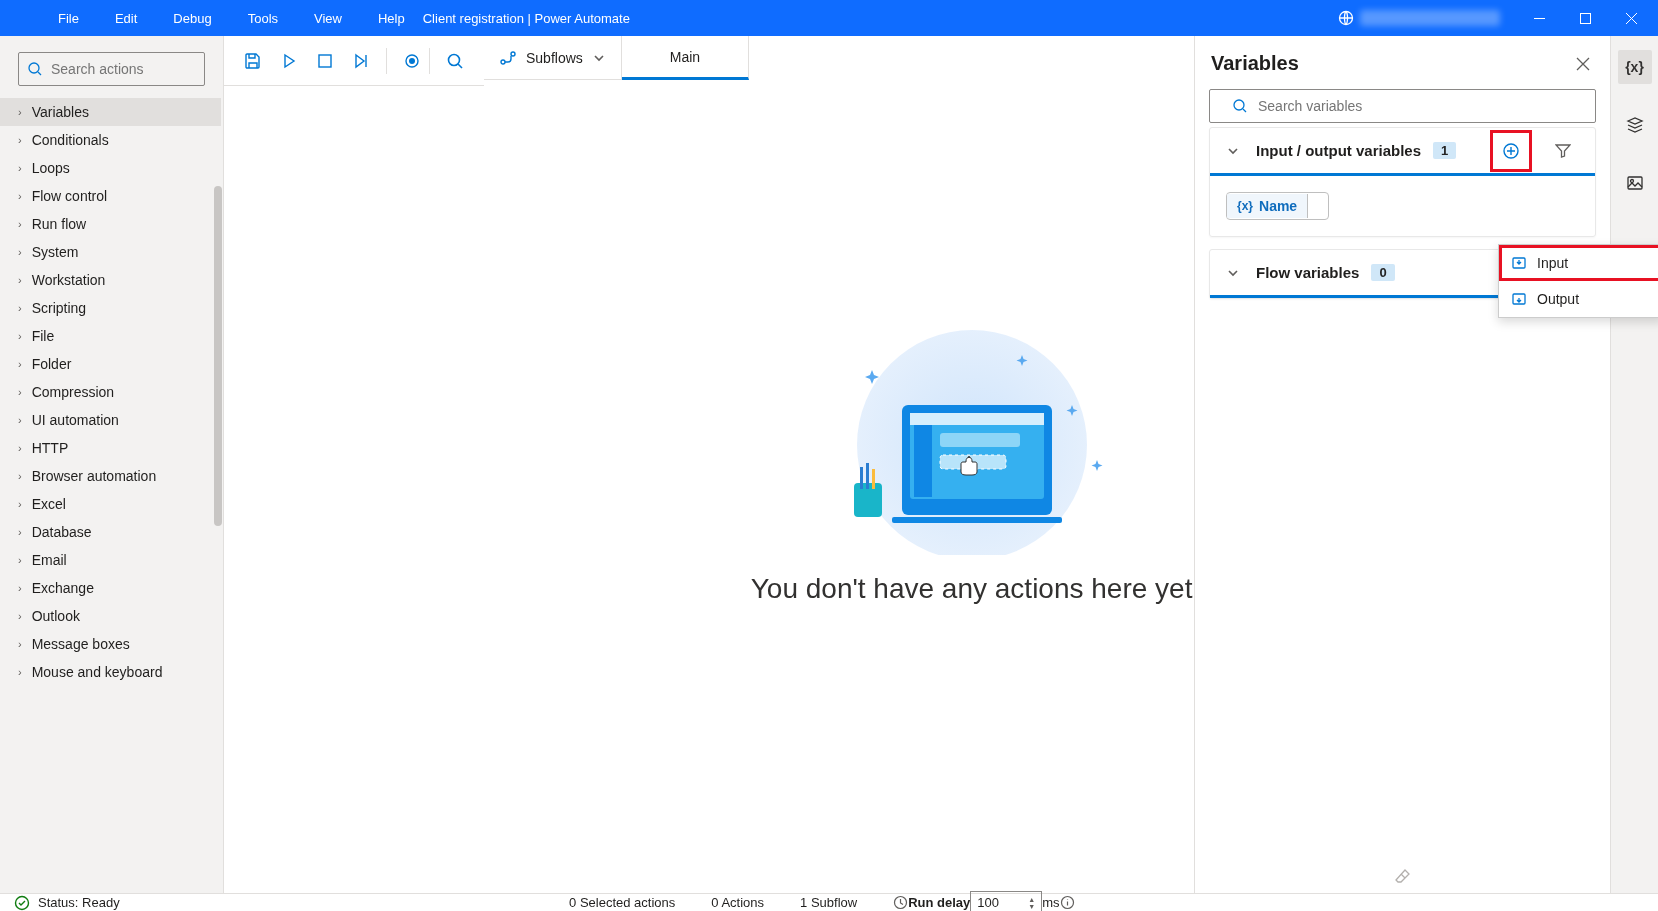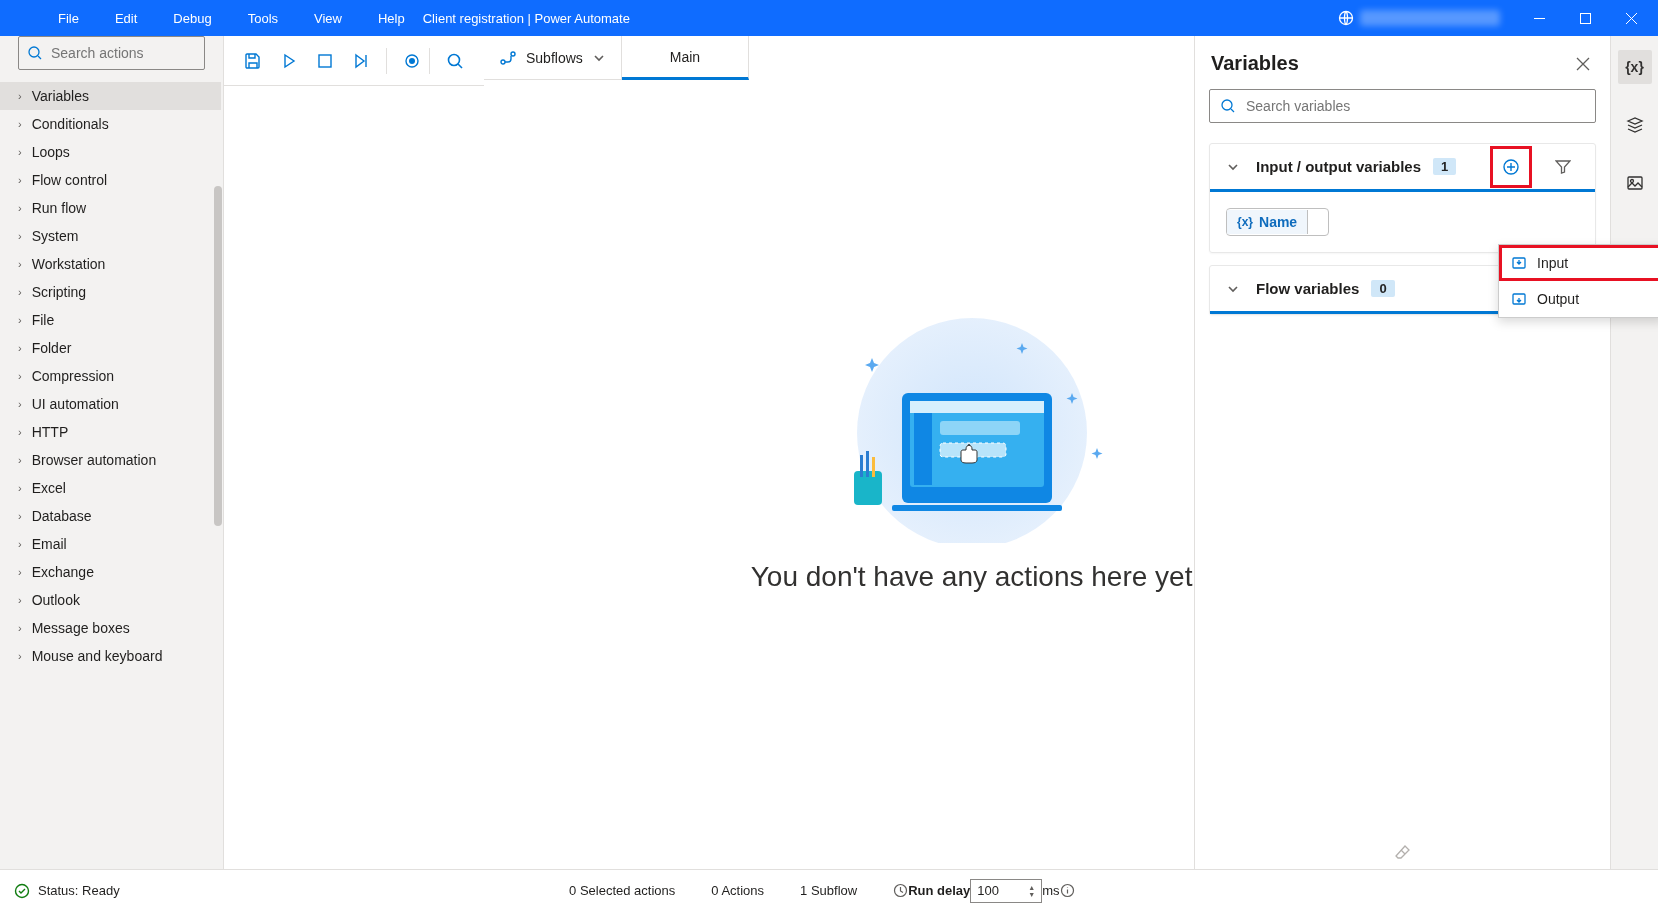--- a/index.html
+++ b/index.html
@@ -16,21 +16,21 @@
 .env-blur { width: 140px; height: 16px; background: rgba(255,255,255,.3); border-radius: 3px; filter: blur(3px); }
 .win-btns { display: flex; }
 .win-btn { width: 46px; height: 36px; display: flex; align-items: center; justify-content: center; cursor: pointer; }
 
 
 .main { flex: 1; display: flex; min-height: 0; }
 
 
 .actions-panel { width: 224px; background: #f3f2f1; border-right: 1px solid #e1dfdd; display: flex; flex-direction: column; position: relative; }
 .actions-header { padding: 14px 16px 10px 18px; font-size: 22px; font-weight: 600; color: #201f1e; }
-.search-wrap { padding: 0 18px 12px 18px; }
+.search-wrap { padding: 16px 18px 12px 18px; }
 .search-box { height: 34px; border: 1px solid #8a8886; border-radius: 2px; display: flex; align-items: center; padding: 0 8px; gap: 8px; background: #f3f2f1; }
 .search-box input { border: 0; outline: 0; background: transparent; flex: 1; font-size: 14px; color: #605e5c; }
 .action-list { flex: 1; overflow-y: auto; padding-right: 2px; }
 .action-item { height: 28px; display: flex; align-items: center; padding-left: 18px; gap: 10px; font-size: 14px; color: #201f1e; cursor: pointer; }
 .action-item.sel { background: #e1dfdd; }
 .chev { color: #605e5c; font-size: 11px; }
 .left-scrollbar { position: absolute; right: 0; top: 150px; bottom: 0; width: 10px; }
 .left-thumb { position: absolute; right: 1px; top: 0; width: 8px; height: 340px; background: #c8c6c4; border-radius: 4px; }
 
 
@@ -45,21 +45,21 @@
 .tab { padding: 0 48px; display: flex; align-items: center; font-size: 14px; color: #201f1e; border-right: 1px solid #e1dfdd; border-bottom: 3px solid #0078d4; margin-bottom: -1px; cursor: pointer; }
 .canvas { flex: 1; display: flex; flex-direction: column; align-items: center; justify-content: center; gap: 18px; color: #605e5c; }
 .empty-title { font-size: 28px; color: #323130; font-weight: 400; }
 .empty-sub { font-size: 15px; text-align: center; line-height: 1.45; }
 
 
 .vars-panel { width: 415px; display: flex; flex-direction: column; padding: 12px 14px 0 14px; background: #fff; position: relative; }
 .vars-header { display: flex; align-items: center; justify-content: space-between; padding: 4px 2px 14px 2px; }
 .vars-header h2 { font-size: 20px; font-weight: 600; color: #201f1e; }
 .vars-close { cursor: pointer; color: #605e5c; padding: 4px; }
-.var-search { height: 34px; border: 1px solid #8a8886; border-radius: 2px; display: flex; align-items: center; padding: 0 10px; gap: 10px; margin-bottom: 20px; }
+.var-search { height: 34px; border: 1px solid #8a8886; border-radius: 2px; display: flex; align-items: center; padding: 0 22px; gap: 10px; margin-bottom: 4px; }
 .var-search input { border: 0; outline: 0; flex: 1; font-size: 14px; color: #605e5c; }
 .var-section { border: 1px solid #e8e8e8; border-radius: 3px; margin-bottom: 12px; box-shadow: 0 1px 2px rgba(0,0,0,.04); font-weight: bold; }
 .var-sec-head { height: 48px; display: flex; align-items: center; padding: 0 12px; gap: 12px; border-bottom: 3px solid #0078d4; font-size: 15px; color: #201f1e; }
 .var-sec-head.no-border { border-bottom: 3px solid #0078d4; }
 .var-sec-head .chev2 { cursor: pointer; color: #605e5c; padding: 2px 4px; }
 .var-count { background: #d0e7f8; color: #242424; padding: 1px 8px; border-radius: 2px; font-size: 13px; }
 .var-sec-head .spacer { flex: 1; }
 .head-btn { width: 40px; height: 40px; display: flex; align-items: center; justify-content: center; cursor: pointer; }
 .head-btn.highlight { outline: 3px solid #e81123; outline-offset: -2px; }
 .var-body { padding: 16px 16px; display: flex; gap: 4px; }
@@ -73,21 +73,21 @@
 .popup { position: absolute; top: 208px; right: -54px; width: 166px; background: #fff; border: 1px solid #ccc; box-shadow: 0 4px 10px rgba(0,0,0,.15); z-index: 50; }
 .popup-item { height: 36px; display: flex; align-items: center; gap: 10px; padding: 0 12px; font-size: 14px; color: #201f1e; cursor: pointer; }
 .popup-item.hl { outline: 3px solid #e81123; outline-offset: -3px; }
 
 
 .rail { width: 48px; background: #f3f2f1; border-left: 1px solid #e1dfdd; display: flex; flex-direction: column; align-items: center; padding-top: 14px; gap: 24px; }
 .rail-btn { width: 34px; height: 34px; display: flex; align-items: center; justify-content: center; cursor: pointer; color: #323130; border-radius: 2px; }
 .rail-btn.active { background: #e1dfdd; }
 
 
-.statusbar { height: 42px; border-top: 1px solid #e1dfdd; display: flex; align-items: center; padding: 0 14px; font-size: 13px; color: #201f1e; gap: 10px; }
+.statusbar { height: 18px; border-top: 1px solid #e1dfdd; display: flex; align-items: center; padding: 0 14px; font-size: 13px; color: #201f1e; gap: 10px; }
 .statusbar .status-left { display: flex; align-items: center; gap: 8px; }
 .statusbar .status-center { flex: 1; display: flex; justify-content: center; align-items: center; gap: 36px; }
 .delay-input { width: 72px; height: 24px; border: 1px solid #8a8886; padding: 0 6px; font-size: 13px; display: flex; align-items: center; justify-content: space-between; }
 .spinner { display: flex; flex-direction: column; gap: 0; }
 .spinner span { font-size: 7px; line-height: 7px; cursor: pointer; color: #605e5c; }
 
 svg { display: block; }
 </style>
 </head>
 <body>

